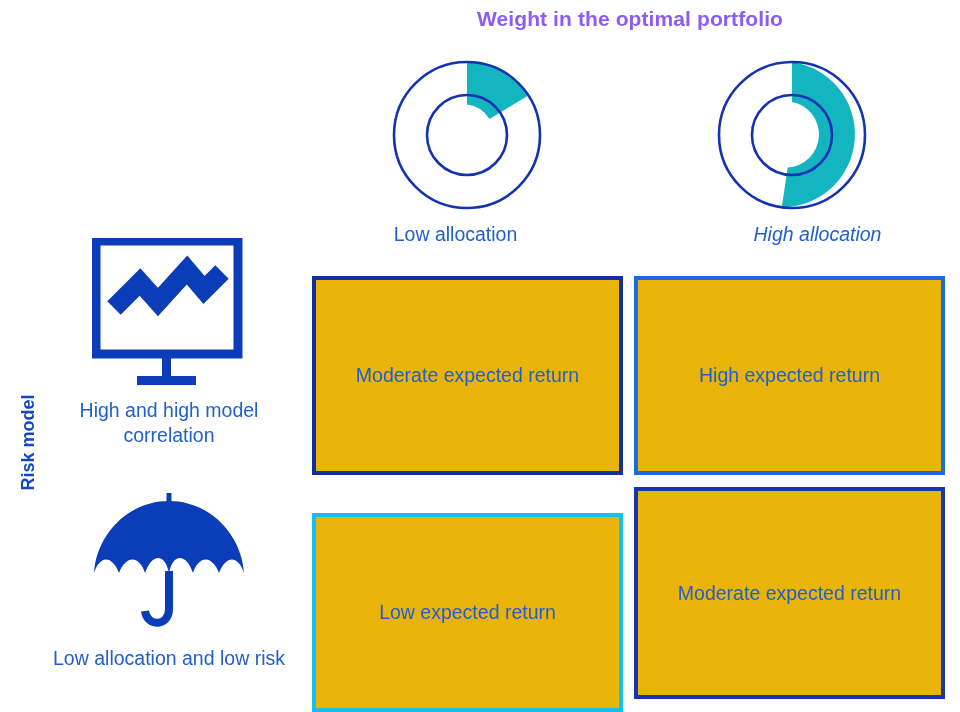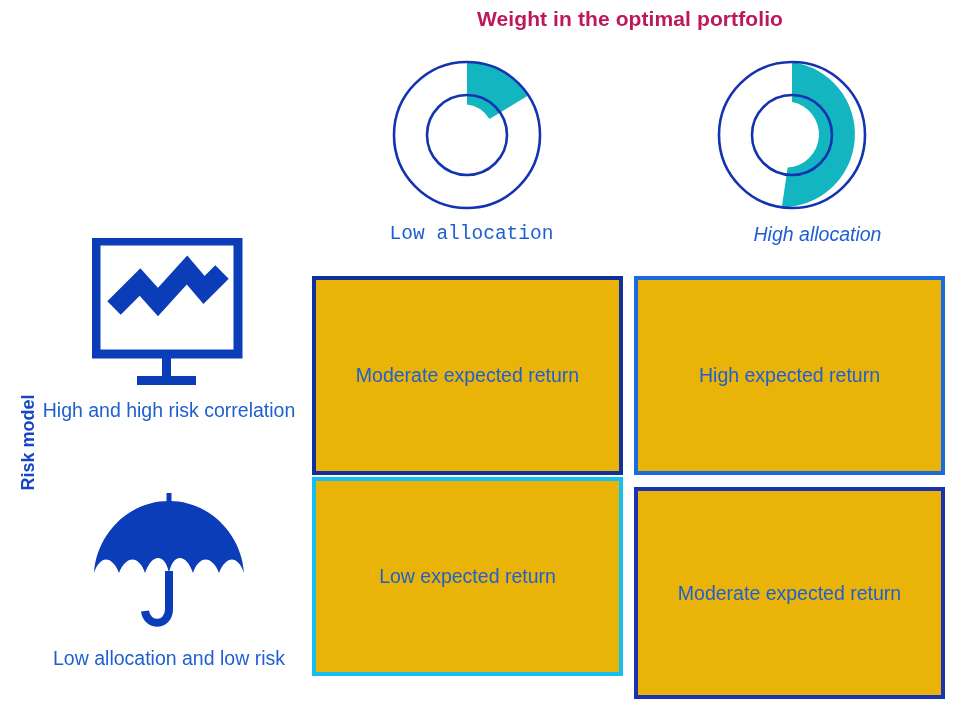--- a/index.html
+++ b/index.html
@@ -22,21 +22,21 @@
 
   
   .chart-title {
     position: absolute;
     left: 300px;
     top: 6px;
     width: 660px;
     text-align: center;
     font-size: 21px;
     font-weight: bold;
-    color: #be185d;
+    color: #8b5cf6;
     letter-spacing: 0.1px;
     line-height: 1.2;
   }
 
   
   .axis-label-vertical {
     position: absolute;
     left: -42px;
     top: 432px;
     width: 140px;
@@ -61,21 +61,21 @@
 
   
   .col-header {
     position: absolute;
     top: 222px;
     font-size: 19.5px;
     color: #1f5fd0;
     text-align: center;
     line-height: 1.25;
   }
-  #col-header-low  { left: 316px; width: 311px; font-family: Liberation Mono, monospace; }
+  #col-header-low  { left: 300px; width: 311px; }
   #col-header-high { left: 662px; width: 311px; font-style: italic; }
 
   
   .row-icon {
     position: absolute;
     width: 160px;
     height: 150px;
   }
   .row-icon svg { display: block; }
   #icon-high-risk { left: 92px; top: 238px; }
@@ -104,21 +104,21 @@
     text-align: center;
   }
   .cell-text {
     font-size: 19.5px;
     color: #1f5fd0;
     line-height: 1.25;
     padding: 0 12px;
   }
   #cell-tl { left: 312px; top: 276px; width: 311px; height: 199px; border: 4px solid #12309c; }
   #cell-tr { left: 634px; top: 276px; width: 311px; height: 199px; border: 4px solid #1a6ae0; }
-  #cell-bl { left: 312px; top: 477px; width: 311px; height: 199px; border: 4px solid #15c0f0; }
+  #cell-bl { left: 312px; top: 513px; width: 311px; height: 199px; border: 4px solid #15c0f0; }
   #cell-br { left: 634px; top: 487px; width: 311px; height: 212px; border: 4px solid #1a33b0; }
 </style>
 </head>
 <body>
 
 <div id="canvas">
 
   <div class="chart-title">Weight in the optimal portfolio</div>
 
   <div class="axis-label-vertical">Risk model</div>
@@ -149,21 +149,21 @@
 
       <rect x="4" y="3" width="142" height="113" fill="none" stroke="#0b3db8" stroke-width="9"></rect>
 
       <path d="M 22 70 L 48 44 L 66 64 L 95 32 L 112 52 L 130 34" fill="none" stroke="#0b3db8" stroke-width="19" stroke-linejoin="miter" stroke-linecap="butt"></path>
 
       <rect x="70" y="116" width="9" height="27" fill="#0b3db8"></rect>
       <rect x="45" y="138" width="59" height="9" fill="#0b3db8"></rect>
     </svg>
   </div>
 
-  <div class="row-caption" id="row-caption-high">High and high risk correlation</div>
+  <div class="row-caption" id="row-caption-high">High and high model correlation</div>
 
   <div class="row-icon" id="icon-low-risk">
     <svg width="160" height="150" viewBox="0 0 160 150" xmlns="http://www.w3.org/2000/svg">
 
       <rect x="76.5" y="8" width="5" height="13" fill="#0b3db8"></rect>
 
       <path d="M 79 16
                C 36 16 6 52 4 88
                C 10 70 22 70 29 88
                C 36 70 49 70 55 88

